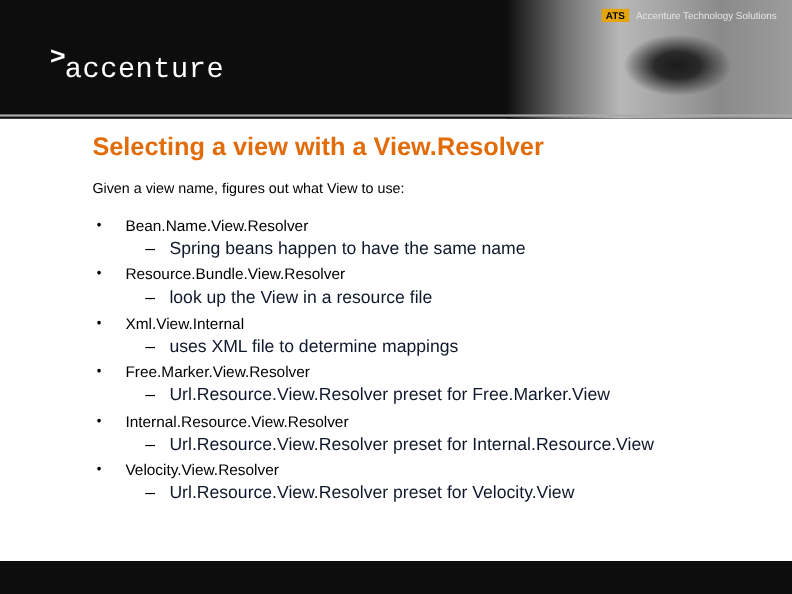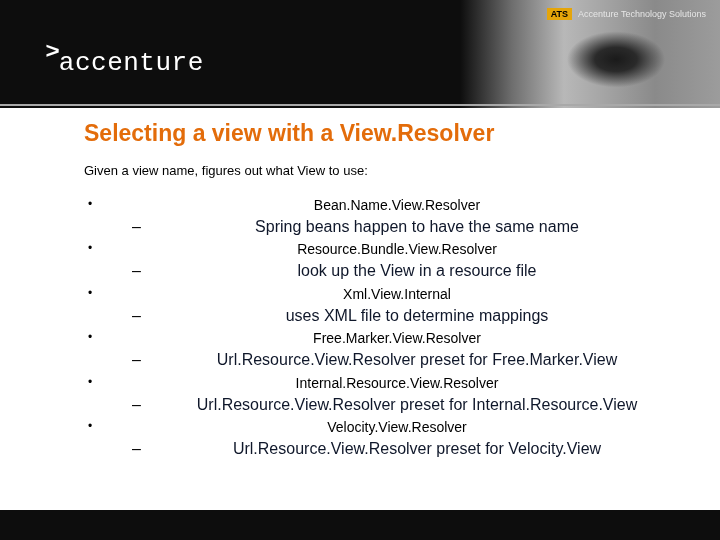--- a/index.html
+++ b/index.html
@@ -107,21 +107,20 @@
     padding: 0;
     margin: 0;
   }
   ul.bullets > li {
     position: relative;
     padding-left: 30px;
     margin: 0;
     font-size: 14px;
     color: #000000;
     line-height: 1.35;
-    text-align: center;
   }
   ul.bullets > li::before {
     content: "•";
     position: absolute;
     left: 4px;
     top: 0;
     color: #000;
     font-size: 12px;
   }
   ul.sub {

